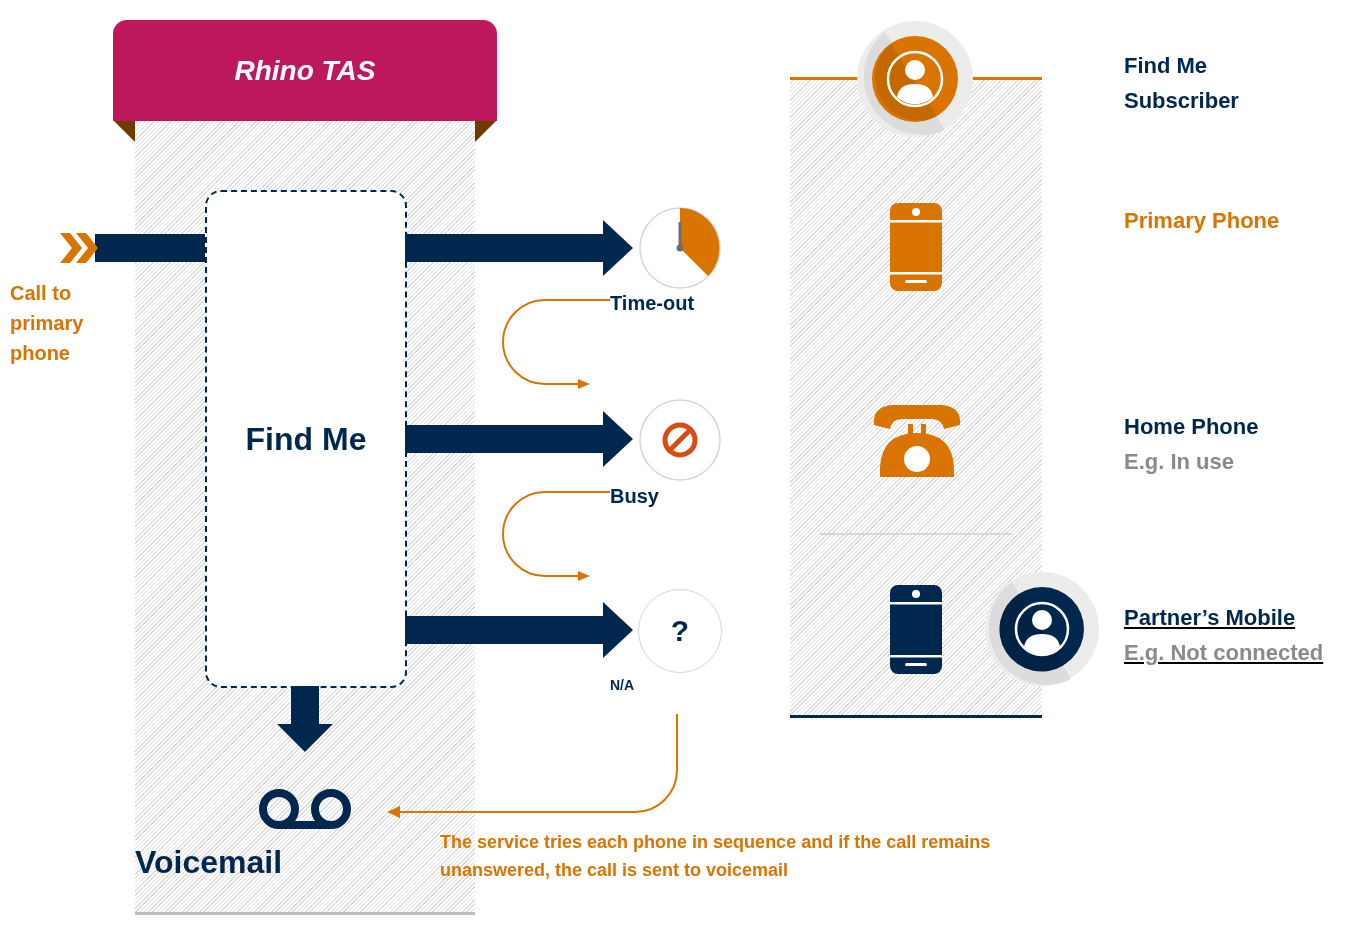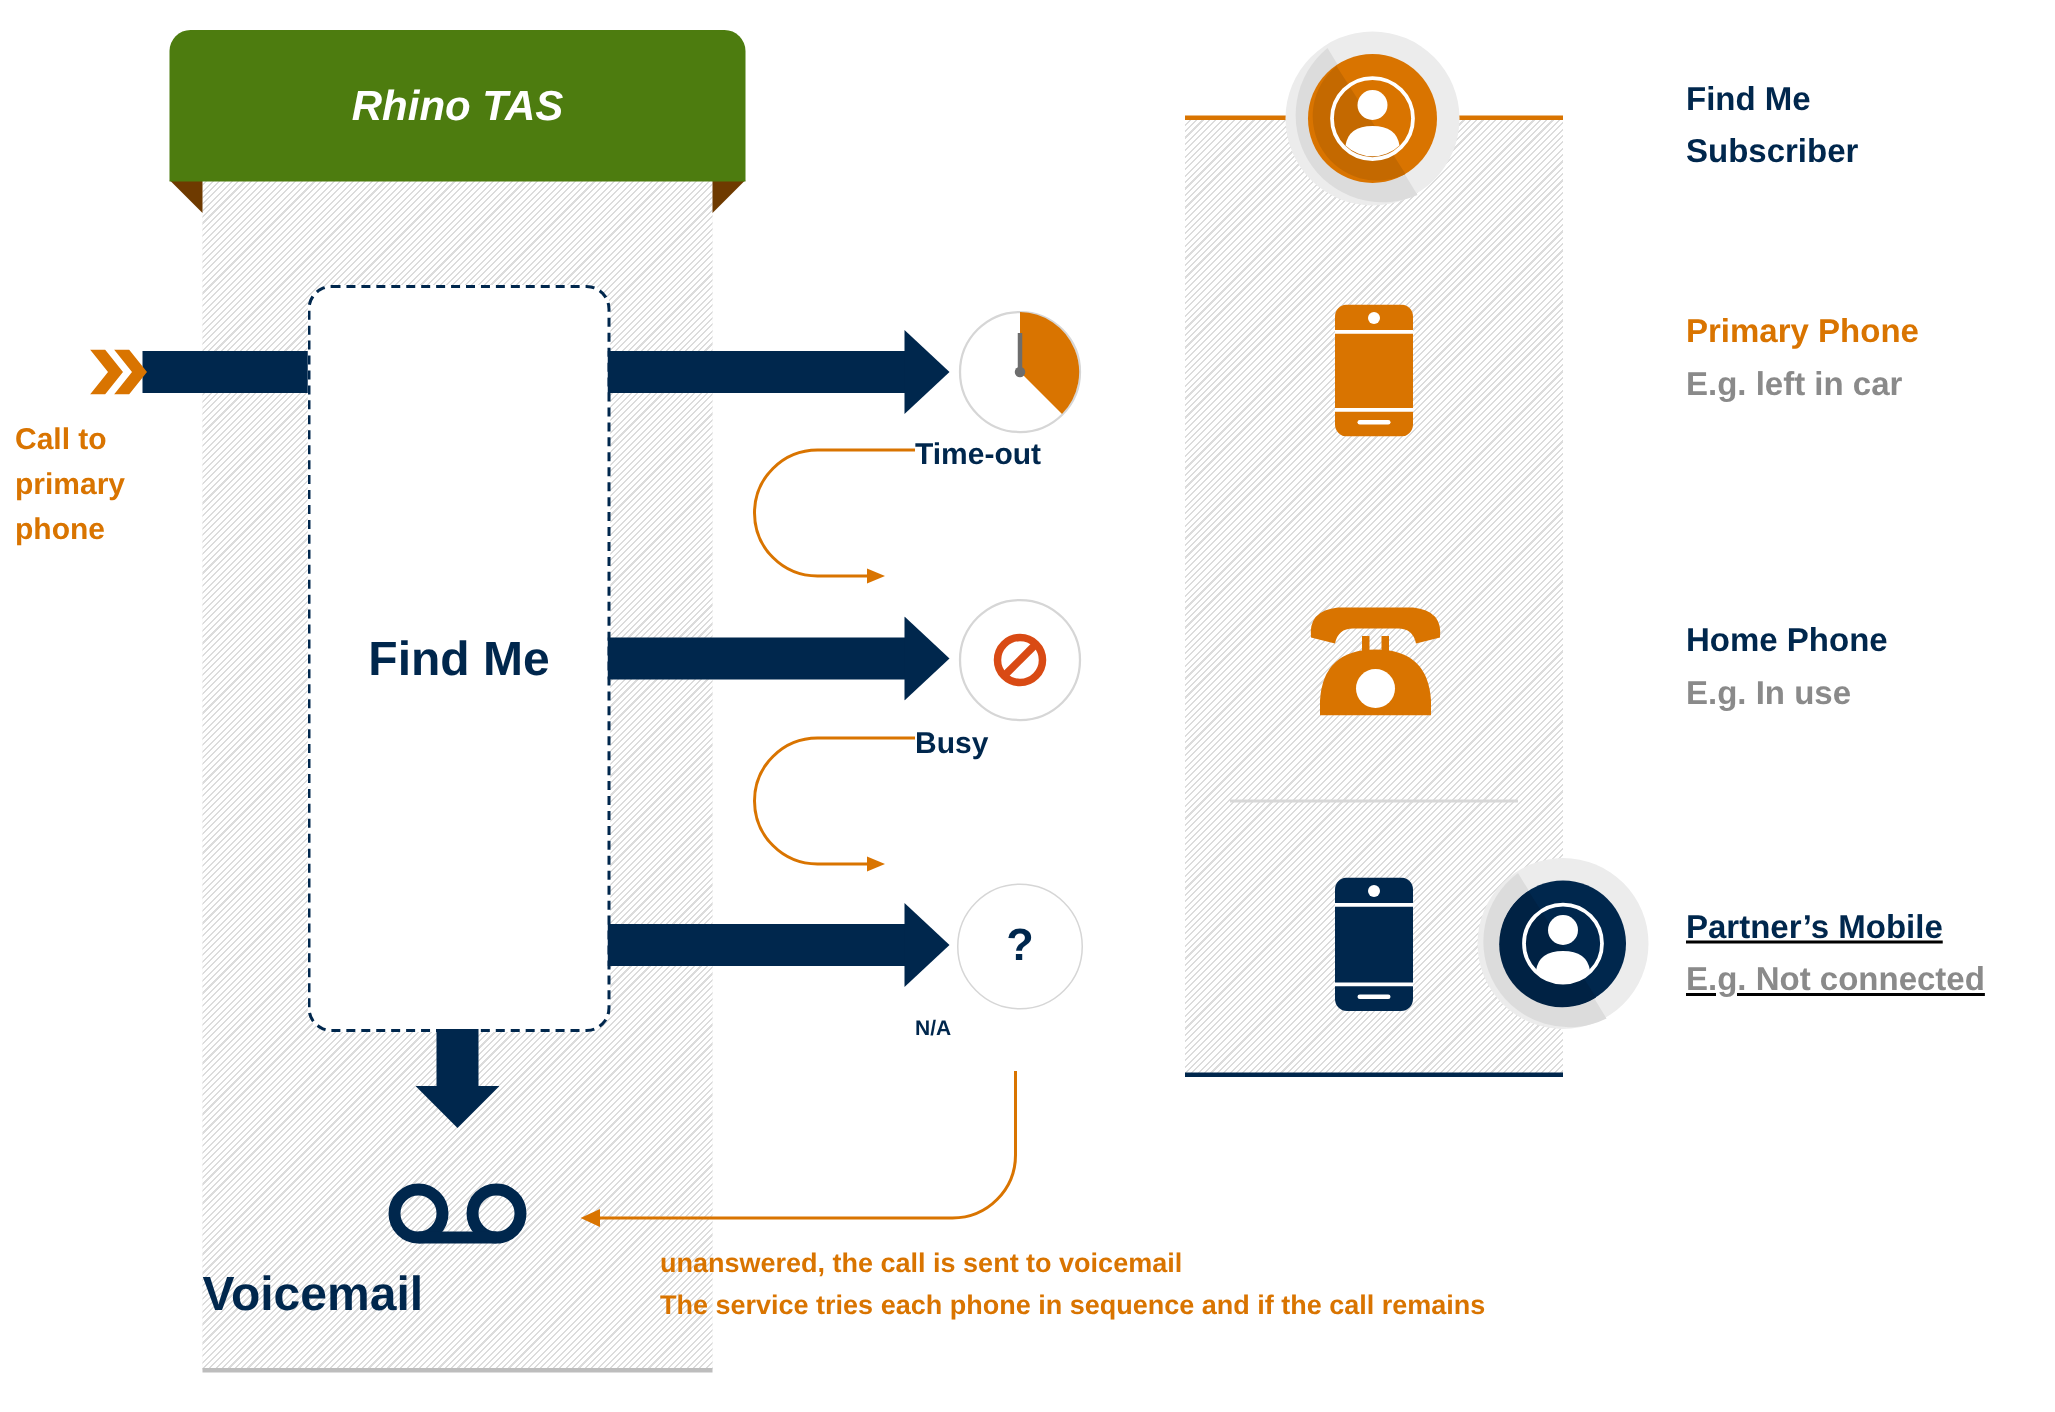--- a/index.html
+++ b/index.html
@@ -14,21 +14,21 @@
   .center{text-align:left;}
 </style>
 </head>
 <body>
 
 <div class="abs hatch" style="left:135px;top:120px;width:340px;height:793px;"></div>
 <div class="abs" style="left:135px;top:912px;width:340px;height:3px;background:#bdbdbd;"></div>
 
 <div class="abs" style="left:113px;top:120px;width:0;height:0;border-top:22px solid #6e3a00;border-left:22px solid transparent;"></div>
 <div class="abs" style="left:475px;top:120px;width:0;height:0;border-top:22px solid #6e3a00;border right:0;border-right:22px solid transparent;"></div>
-<div class="abs" style="left:113px;top:20px;width:384px;height:101px;background:#4d7c0f;border-radius:14px 14px 0 0;display:flex;align-items:center;justify-content:center;">
+<div class="abs" style="left:113px;top:20px;width:384px;height:101px;background:#be185d;border-radius:14px 14px 0 0;display:flex;align-items:center;justify-content:center;">
   <span style="color:#fff;font-size:28px;font-weight:bold;font-style:italic;">Rhino TAS</span>
 </div>
 
 <div class="abs" style="left:95px;top:234px;width:112px;height:28px;background:#00274d;"></div>
 <svg class="abs" style="left:60px;top:233px;" width="40" height="30" viewBox="0 0 40 30">
   <polygon points="0,0 10,0 22,15 10,30 0,30 12,15" fill="#d97400"></polygon>
   <polygon points="16,0 26,0 38,15 26,30 16,30 28,15" fill="#d97400"></polygon>
 </svg>
 <div class="abs center orange bold" style="left:10px;top:278px;width:106px;font-size:20px;line-height:30px;">
   <div>Call to</div>
@@ -92,22 +92,22 @@
 </svg>
 
 <svg class="abs" style="left:257px;top:787px;" width="96" height="44" viewBox="0 0 96 44">
   <circle cx="22" cy="22" r="16" fill="none" stroke="#00274d" stroke-width="8"></circle>
   <circle cx="74" cy="22" r="16" fill="none" stroke="#00274d" stroke-width="8"></circle>
   <rect x="22" y="34" width="52" height="8" fill="#00274d"></rect>
 </svg>
 <div class="abs center navy bold" style="left:135px;top:844px;width:340px;font-size:32px;">Voicemail</div>
 
 <div class="abs center orange bold" style="left:440px;top:828px;width:720px;font-size:18px;line-height:28px;">
+  <div>The service tries each phone in sequence and if the call remains</div>
   <div>unanswered, the call is sent to voicemail</div>
-  <div>The service tries each phone in sequence and if the call remains</div>
 </div>
 
 <div class="abs hatch" style="left:790px;top:80px;width:252px;height:636px;"></div>
 <div class="abs" style="left:790px;top:77px;width:252px;height:3px;background:#d97400;"></div>
 <div class="abs" style="left:790px;top:715px;width:252px;height:3px;background:#00274d;"></div>
 <div class="abs" style="left:820px;top:533px;width:192px;height:2px;background:#d8d8d8;"></div>
 
 <svg class="abs" style="left:855px;top:20px;" width="120" height="118" viewBox="0 0 120 118">
   <circle cx="60" cy="59" r="58" fill="#ececec"></circle>
   <path d="M30,12 A58,58 0 0 0 90,110 Z" fill="#dcdcdc"></path>
@@ -152,21 +152,20 @@
   <path d="M41,76 Q43,63 59,63 Q75,63 77,76 A25,25 0 0 1 41,76 Z" fill="#fff"></path>
 </svg>
 
 <div class="abs lbl navy" style="left:1124px;top:48px;">
   <div>Find Me</div>
   <div>Subscriber</div>
 </div>
 
 <div class="abs lbl" style="left:1124px;top:203px;">
   <div class="orange">Primary Phone</div>
-  <div class="grey">E.g. left in car</div>
 </div>
 
 <div class="abs lbl" style="left:1124px;top:409px;">
   <div class="navy">Home Phone</div>
   <div class="grey">E.g. In use</div>
 </div>
 
 <div class="abs lbl" style="left:1124px;top:600px;text-decoration:underline;">
   <div class="navy">Partner’s Mobile</div>
   <div class="grey">E.g. Not connected</div>

